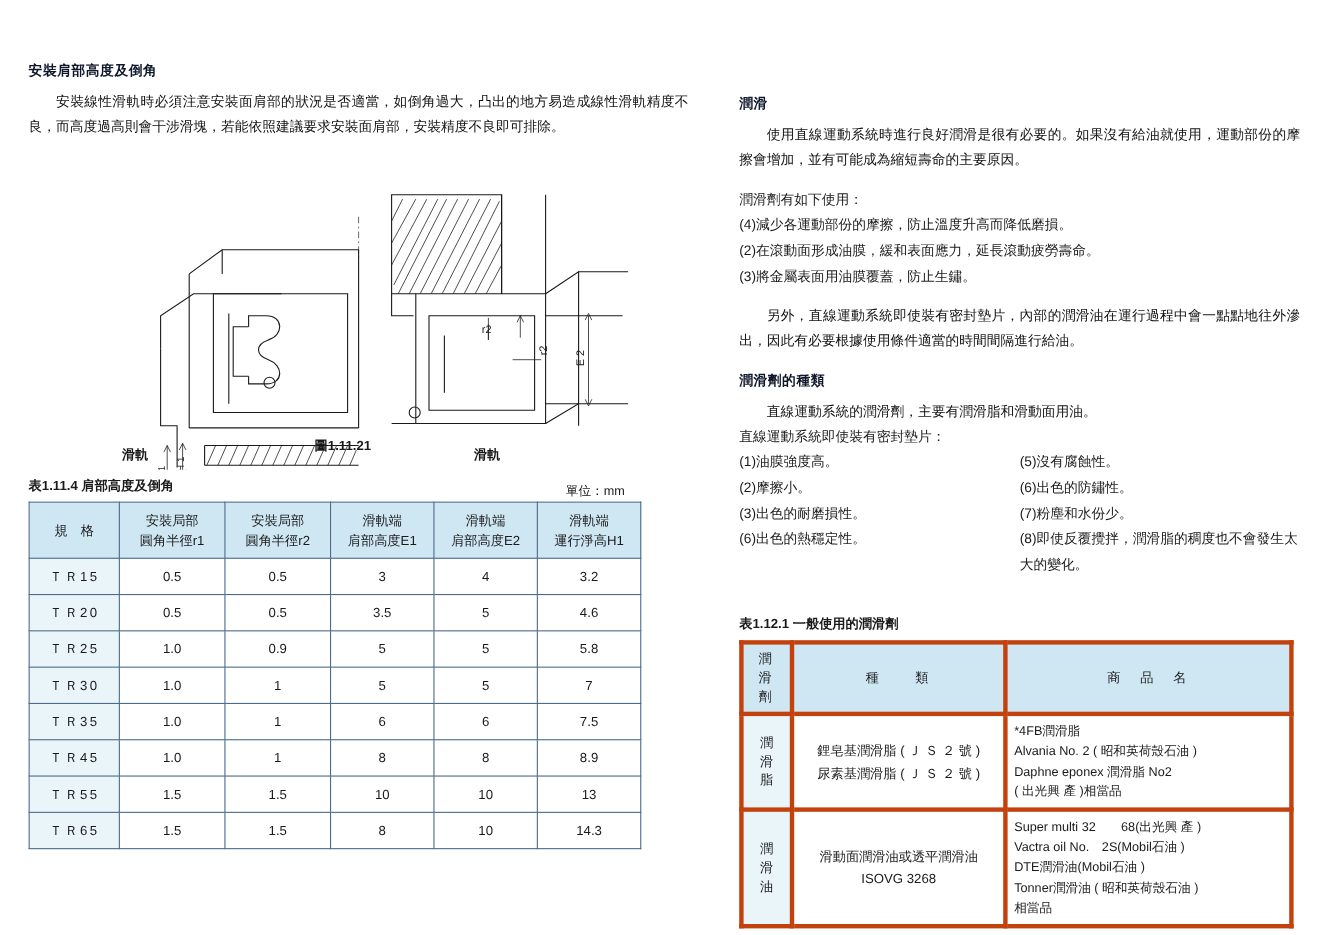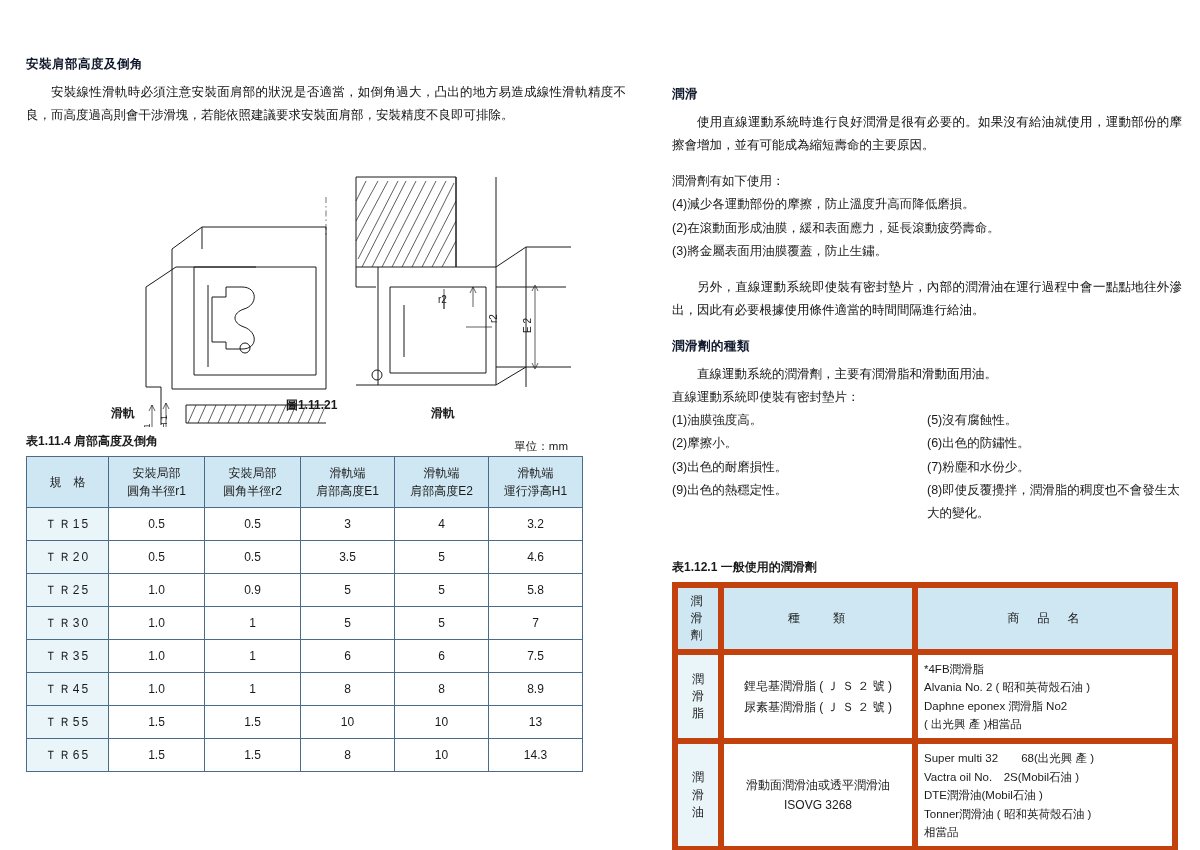--- a/index.html
+++ b/index.html
@@ -118,21 +118,21 @@
   }
 
   
   table.lub {
     border-collapse: collapse;
     width: 500px;
     table-layout: fixed;
     margin-top: 6px;
   }
   table.lub th, table.lub td {
-    border: 6px solid #c2410c;
+    border: 4px solid #c2410c;
     font-size: 12px;
     padding: 5px 6px;
     vertical-align: middle;
   }
   table.lub thead th {
     background: #cfe7f3;
     font-weight: normal;
     text-align: center;
     letter-spacing: 3px;
   }
@@ -441,21 +441,21 @@
 
     <h2 class="section-heading" style="margin-top:16px;">潤滑劑的種類</h2>
     <p class="body-text indent">直線運動系統的潤滑劑，主要有潤滑脂和滑動面用油。</p>
     <p class="list-line">直線運動系統即使裝有密封墊片：</p>
 
     <div class="two-col-req">
       <div>
         <p class="req-title">(1)油膜強度高。</p>
         <p class="req-title">(2)摩擦小。</p>
         <p class="req-title">(3)出色的耐磨損性。</p>
-        <p class="req-title">(9)出色的熱穩定性。</p>
+        <p class="req-title">(6)出色的熱穩定性。</p>
       </div>
       <div>
         <p class="req-title">(5)沒有腐蝕性。</p>
         <p class="req-title">(6)出色的防鏽性。</p>
         <p class="req-title">(7)粉塵和水份少。</p>
         <p class="req-title">(8)即使反覆攪拌，潤滑脂的稠度也不會發生太大的變化。</p>
       </div>
     </div>
 
     <div style="margin-top:34px;">

